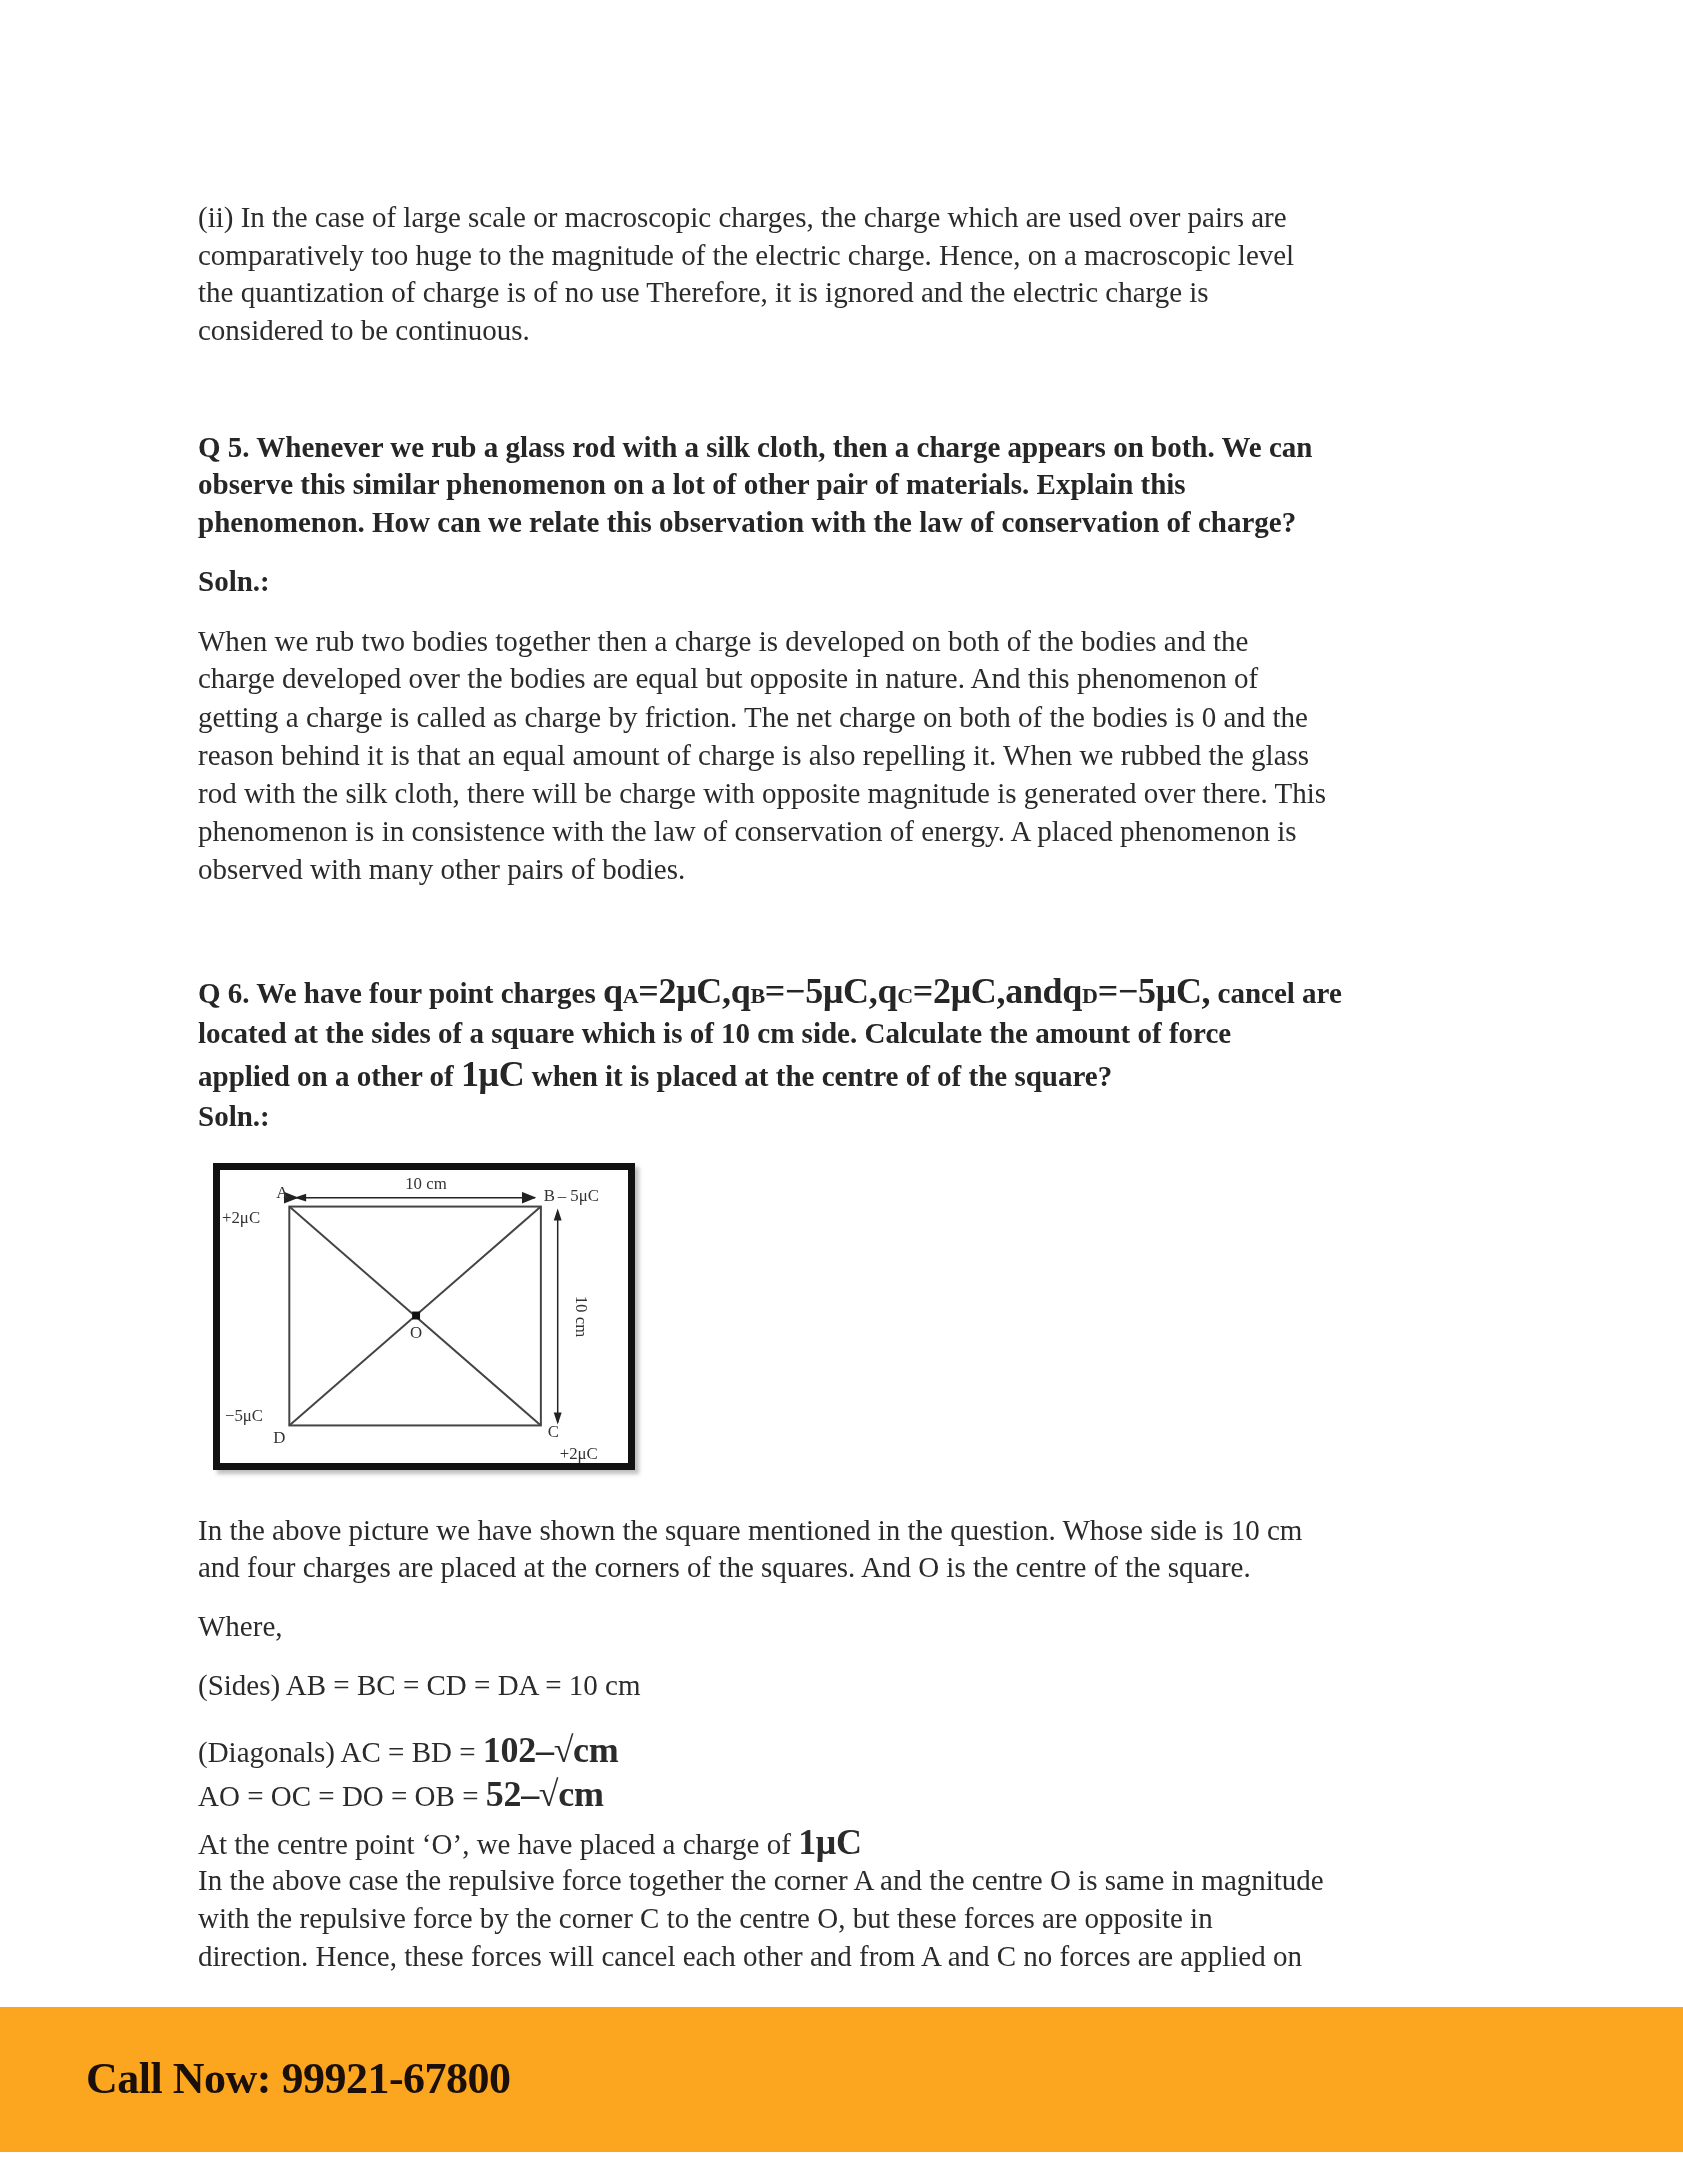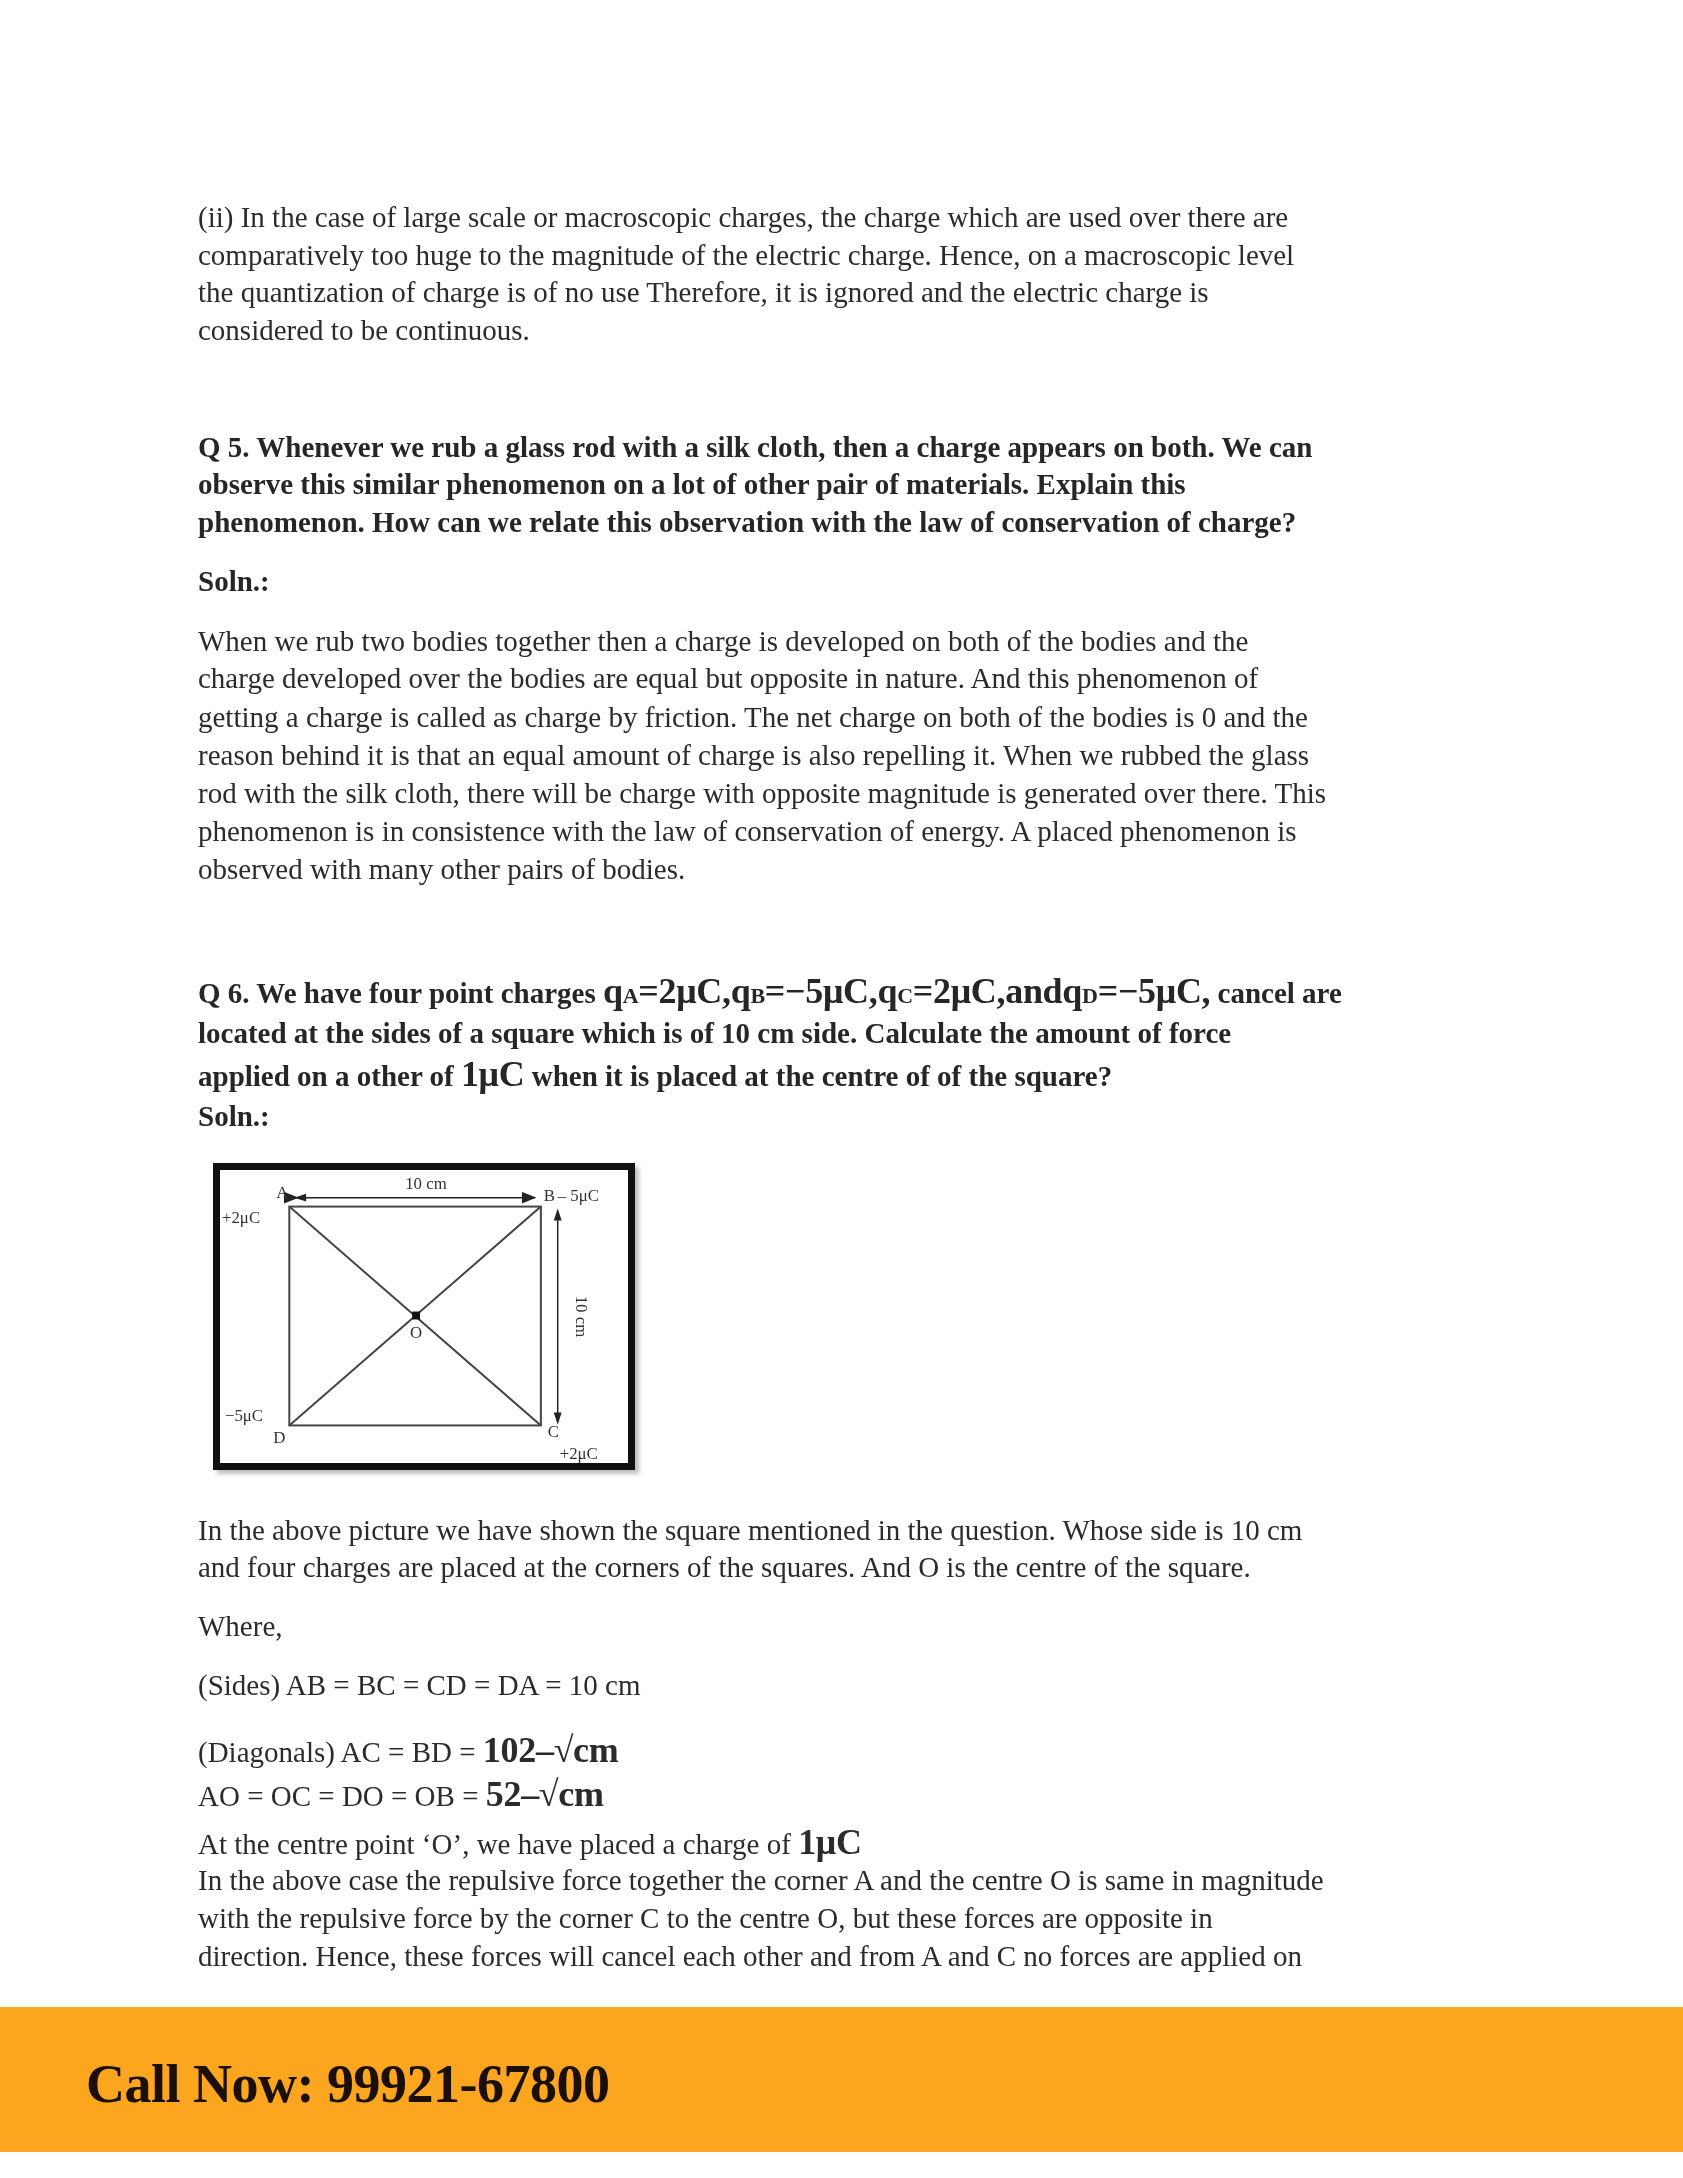--- a/index.html
+++ b/index.html
@@ -21,33 +21,33 @@
     box-sizing: border-box; border: 7px solid #111111; background: #ffffff;
     box-shadow: 4px 4px 4px rgba(0,0,0,0.25);
   }
   .diagram svg { position: absolute; left: -7px; top: -7px; width: 422px; height: 307px; overflow: visible; }
   .dl { font-family: "Liberation Serif", "DejaVu Serif", serif; fill: #333333; font-size: 17px; }
   .footer {
     position: absolute; left: 0; top: 2007px; width: 1683px; height: 145px;
     background: #fca51f;
   }
   .footer .phone {
-    position: absolute; left: 86px; top: 46px; font-size: 54px; font-weight: bold;
+    position: absolute; left: 86px; top: 46px; font-size: 44px; font-weight: bold;
     color: #1a1009; white-space: nowrap; letter-spacing: -0.5px;
   }
   .footer .url {
     position: absolute; right: 115px; top: 46px; font-size: 41px; font-weight: bold;
     color: #1a1009; white-space: nowrap; letter-spacing: -0.5px;
   }
 </style>
 </head>
 <body>
 
 <div>
-  <div class="ln" style="top:198px">(ii) In the case of large scale or macroscopic charges, the charge which are used over there are</div>
+  <div class="ln" style="top:198px">(ii) In the case of large scale or macroscopic charges, the charge which are used over pairs are</div>
   <div class="ln" style="top:236px">comparatively too huge to the magnitude of the electric charge. Hence, on a macroscopic level</div>
   <div class="ln" style="top:273px">the quantization of charge is of no use Therefore, it is ignored and the electric charge is</div>
   <div class="ln" style="top:311px">considered to be continuous.</div>
 </div>
 
 <div>
   <div class="ln b" style="top:428px">Q 5. Whenever we rub a glass rod with a silk cloth, then a charge appears on both. We can</div>
   <div class="ln b" style="top:465px">observe this similar phenomenon on a lot of other pair of materials. Explain this</div>
   <div class="ln b" style="top:503px">phenomenon. How can we relate this observation with the law of conservation of charge?</div>
   <div class="ln b" style="top:562px">Soln.:</div>

